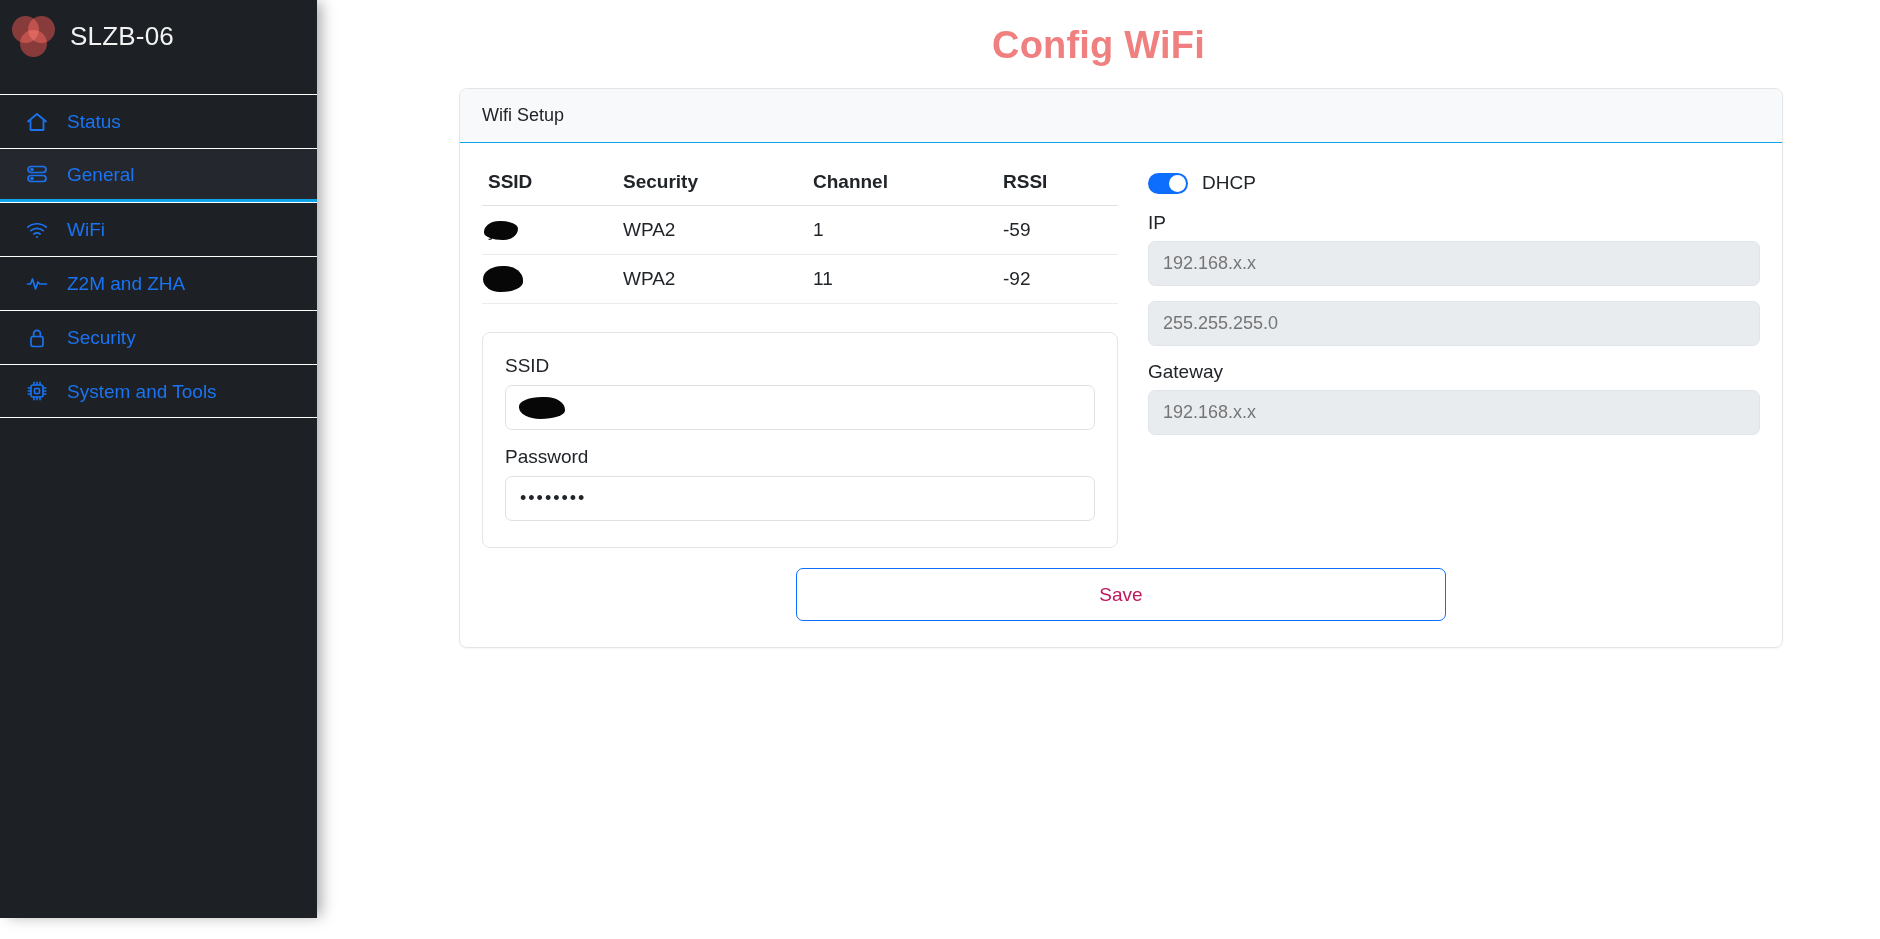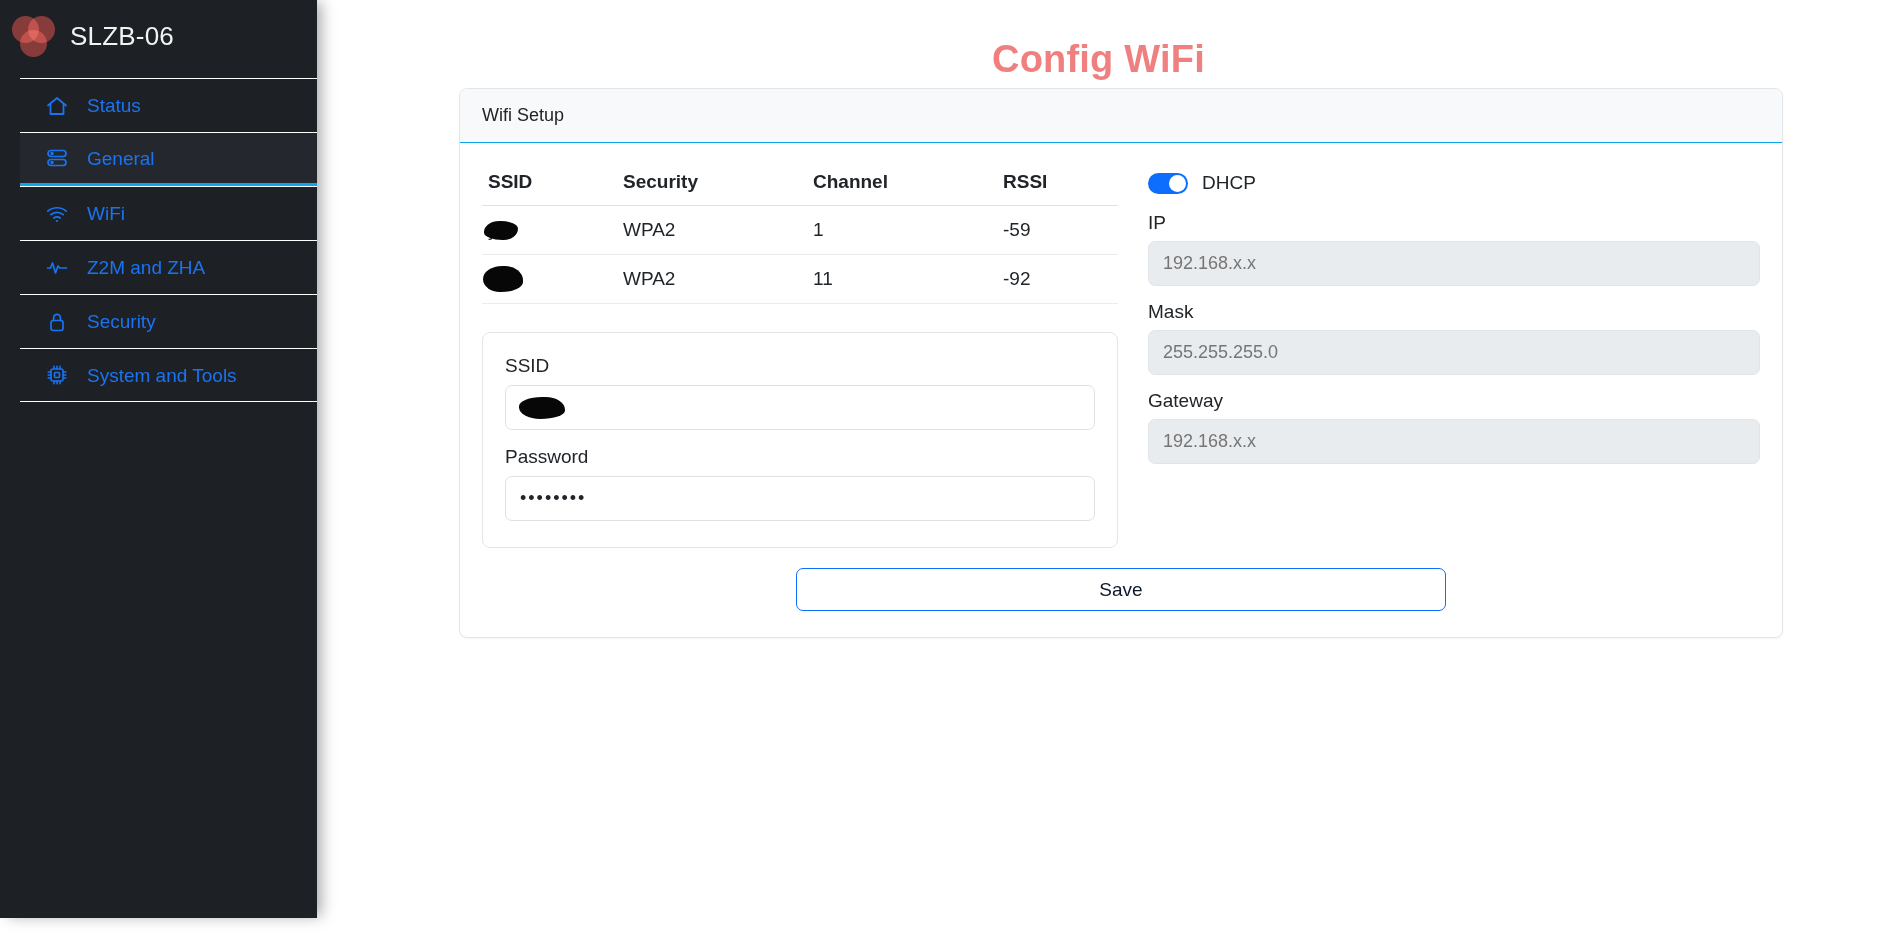--- a/index.html
+++ b/index.html
@@ -47,21 +47,21 @@
   .brand-logo i.c2 { left: 16px; top: 2px; }
   .brand-logo i.c3 { left: 8px;  top: 16px; }
   .brand-name {
     color: #f2f2f2;
     font-size: 26px;
     letter-spacing: 0.2px;
     font-weight: 400;
     white-space: nowrap;
   }
 
-  .nav { margin-top: 6px; padding-left: 20px; }
+  .nav { margin-top: 22px; }
   .nav-item {
     display: flex;
     align-items: center;
     gap: 17px;
     height: 54px;
     padding-left: 24px;
     border-top: 1px solid #ffffff;
     color: #1a73f0;
     font-size: 19px;
     cursor: pointer;
@@ -83,21 +83,21 @@
     height: 939px;
     background: #ffffff;
     position: relative;
     overflow: hidden;
   }
   .page-title {
     text-align: center;
     color: #f08080;
     font-size: 38px;
     font-weight: bold;
-    margin: 16px;
+    margin: 2px;
     padding-top: 22px;
     letter-spacing: 0.2px;
   }
 
   .card {
     position: absolute;
     left: 142px;
     top: 88px;
     width: 1324px;
     border: 1px solid #e3e6e8;
@@ -232,25 +232,25 @@
     background: #e9ecef;
     font-family: "Liberation Sans", sans-serif;
     margin-bottom: 15px;
     outline: none;
   }
 
   
   .save-wrap { display: flex; justify-content: center; margin-top: 20px; }
   .btn-save {
     width: 650px;
-    height: 43px;
+    height: 53px;
     background: #ffffff;
     border: 1px solid #0d6efd;
     border-radius: 7px;
-    color: #0f172a;
+    color: #be185d;
     font-size: 19px;
     cursor: pointer;
     font-family: "Liberation Sans", sans-serif;
   }
 </style>
 </head>
 <body>
 
 <div id="app">
 
@@ -404,21 +404,20 @@
             <div class="toggle-row">
               <div class="toggle">
                 <span class="knob"></span>
               </div>
               <span class="toggle-label">DHCP</span>
             </div>
 
             <label class="ro-label">IP</label>
             <input class="ro-input" type="text" readonly="" placeholder="192.168.x.x" style="">
 
-            <label class="ro-label">Mask</label>
             <input class="ro-input" type="text" readonly="" placeholder="255.255.255.0" style="">
 
             <label class="ro-label">Gateway</label>
             <input class="ro-input" type="text" readonly="" placeholder="192.168.x.x" style="">
 
           </div>
 
         </div>
 
         <div class="save-wrap">

